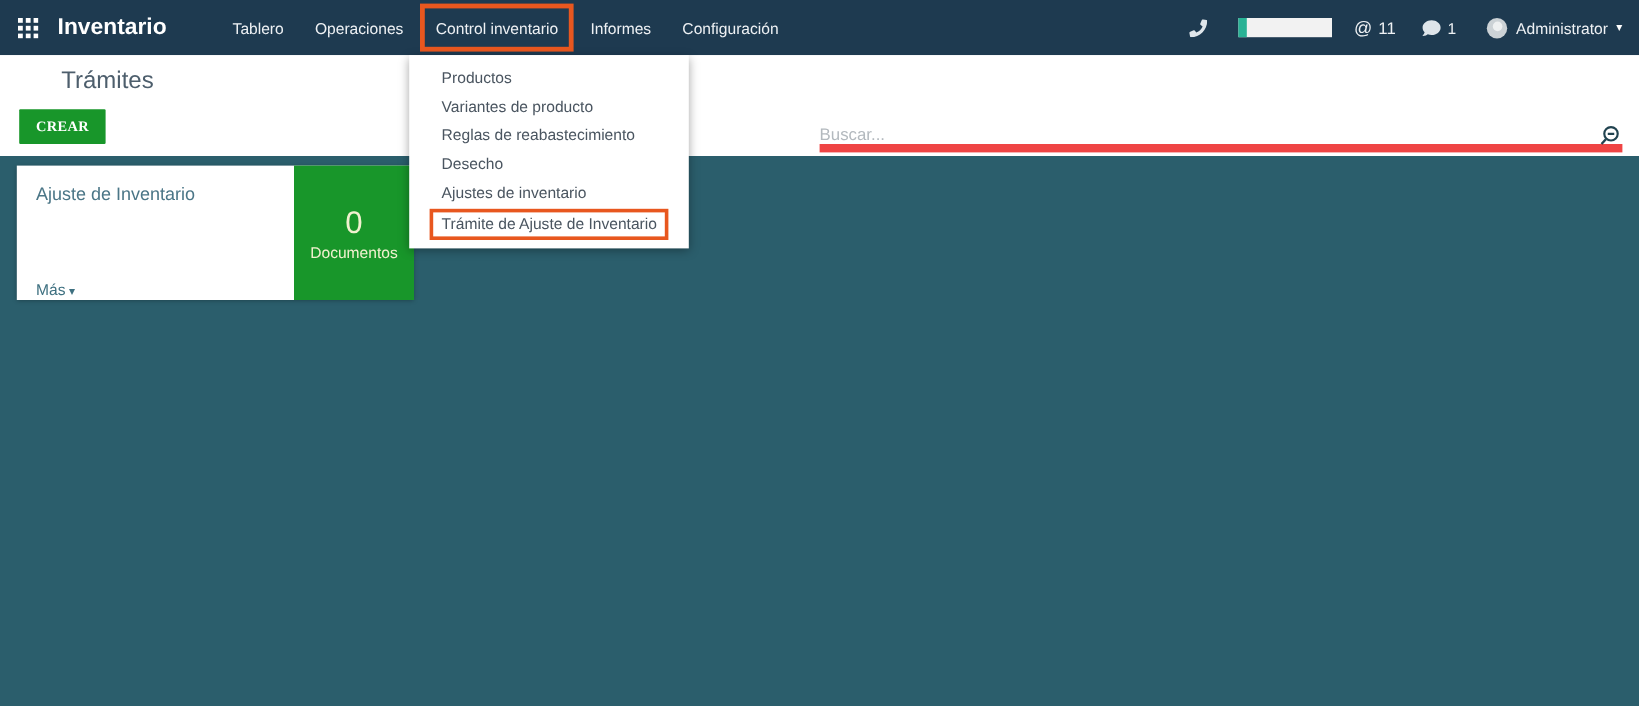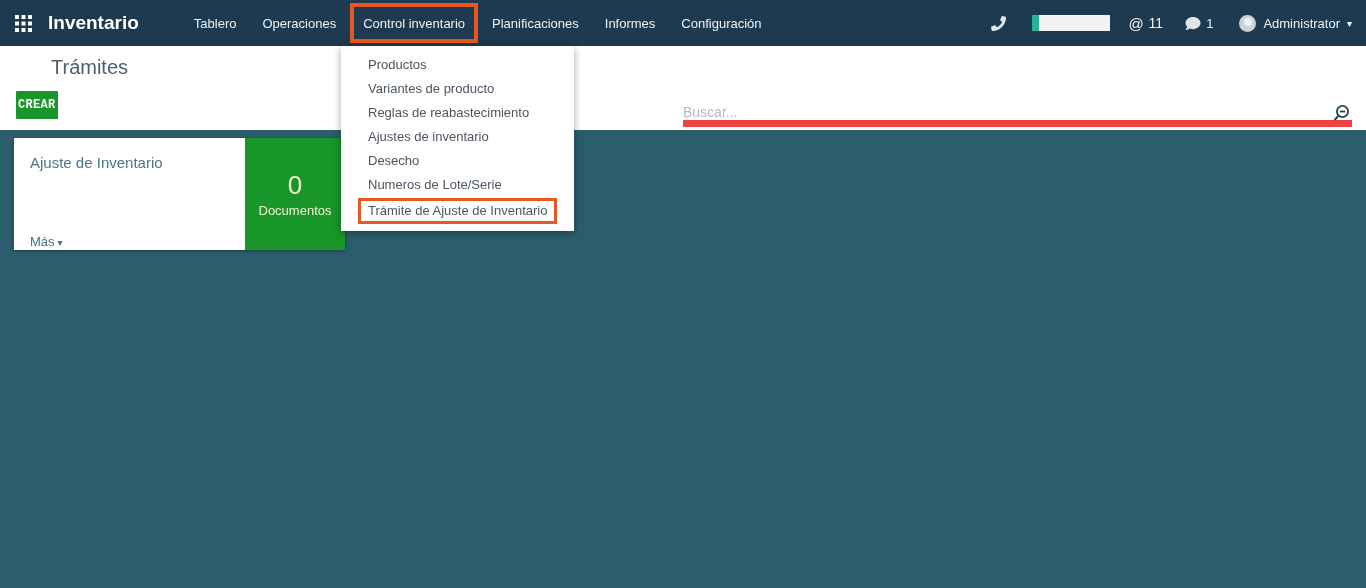--- a/index.html
+++ b/index.html
@@ -35,22 +35,22 @@
   .avatar { width: 17px; height: 17px; border-radius: 50%; background: #ccd2d6; position: relative; margin-right: 7px; }
   .avatar .dot { position: absolute; left: 4.5px; top: 3px; width: 8px; height: 8px; border-radius: 50%; background: #eef0f1; }
   .user-menu { display: flex; align-items: center; cursor: pointer; }
   .user-menu .caret { margin-left: 7px; font-size: 10px; color: #ffffff; }
 
   
   .control-panel { position: absolute; top: 46px; left: 0; width: 1366px; height: 84px; background: #ffffff; }
   .panel-title { position: absolute; left: 17px; top: 10px; font-size: 20px; color: #4d5e6c; margin-left: 34px; }
   .btn-create {
     position: absolute; left: 16px; top: 45px; background: #18962a; color: #ffffff;
-    font-family: Liberation Mono, monospace; font-size: 12px; font-weight: bold;
-    border: none; padding: 7px 2px; cursor: pointer; letter-spacing: 0.3px; border-radius: 1px;
+    font-family: Liberation Serif, serif; font-size: 12px; font-weight: bold;
+    border: none; padding: 7px 14px; cursor: pointer; letter-spacing: 0.3px; border-radius: 1px;
   }
   .search-wrap {
     position: absolute; left: 683px; width: 669px; top: 57px; height: 24px;
     border-bottom: 7px solid #ef4444; display: flex; align-items: center;
   }
   .search-input {
     flex: 1; border: none; outline: none; font-family: "Liberation Sans", sans-serif;
     font-size: 14px; color: #333; background: transparent;
   }
   .search-input::placeholder { color: #b3b9be; opacity: 1; }
@@ -115,21 +115,20 @@
           <rect x="13" y="13" width="4" height="4"></rect>
       </g>
     </svg>
   </div>
   <div class="brand">Inventario</div>
 
   <div class="nav">
     <div class="nav-item">Tablero</div>
     <div class="nav-item">Operaciones</div>
     <div class="nav-item-hl">Control inventario</div>
-    <div class="nav-item">Planificaciones</div>
     <div class="nav-item">Informes</div>
     <div class="nav-item">Configuración</div>
   </div>
 
   <div class="systray">
     <div class="phone-icon">
       <svg width="15" height="15" viewBox="0 0 512 512">
         <path fill="#dfe5ea" d="M493.4 24.6l-104-24c-11.3-2.6-22.9 3.3-27.5 13.9l-48 112c-4.2 9.8-1.4 21.3 6.9 28l60.6 49.6c-36 76.7-98.9 140.5-177.2 177.2l-49.6-60.6c-6.8-8.3-18.2-11.1-28-6.9l-112 48C3.9 366.5-2 378.1.6 389.4l24 104C27.1 504.2 36.7 512 48 512c256.1 0 464-207.5 464-464 0-11.2-7.7-20.9-18.6-23.4z"></path>
       </svg>
     </div>
@@ -226,19 +225,18 @@
       <div class="card-count">0</div>
       <div class="card-count-label">Documentos</div>
     </div>
   </div>
 </div>
 
 <div class="dropdown">
   <div class="dd-item">Productos</div>
   <div class="dd-item">Variantes de producto</div>
   <div class="dd-item">Reglas de reabastecimiento</div>
+  <div class="dd-item">Desecho</div>
   <div class="dd-item">Ajustes de inventario</div>
-  <div class="dd-item">Desecho</div>
-  <div class="dd-item">Numeros de Lote/Serie</div>
   <div class="dd-item dd-item-hl">
     <span class="hl-span">Trámite de Ajuste de Inventario</span>
   </div>
 </div>
 
 </body></html>

